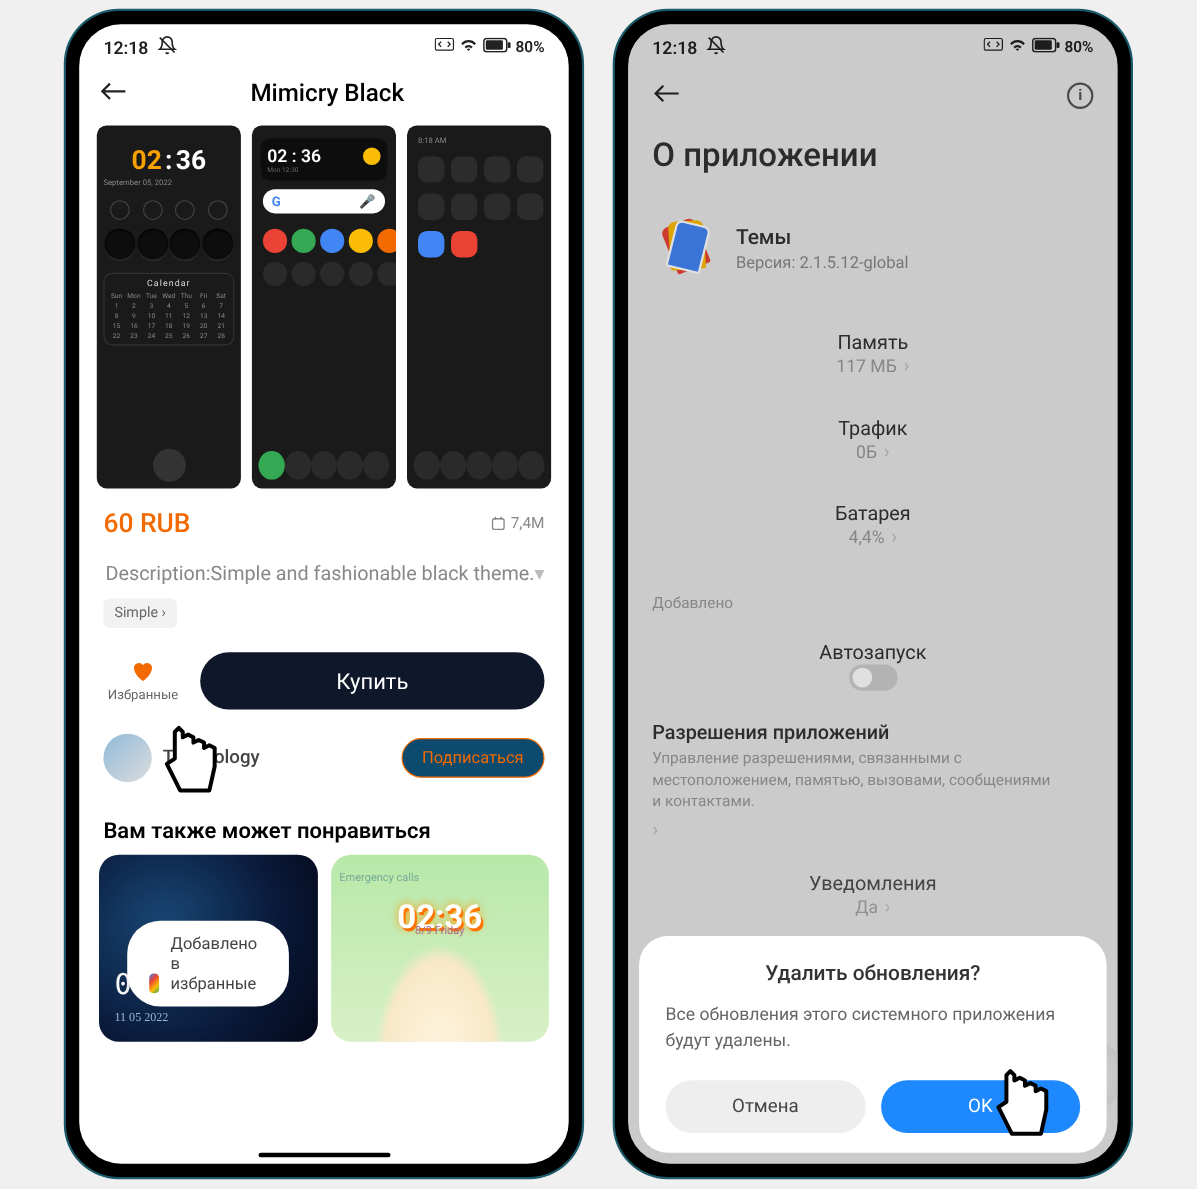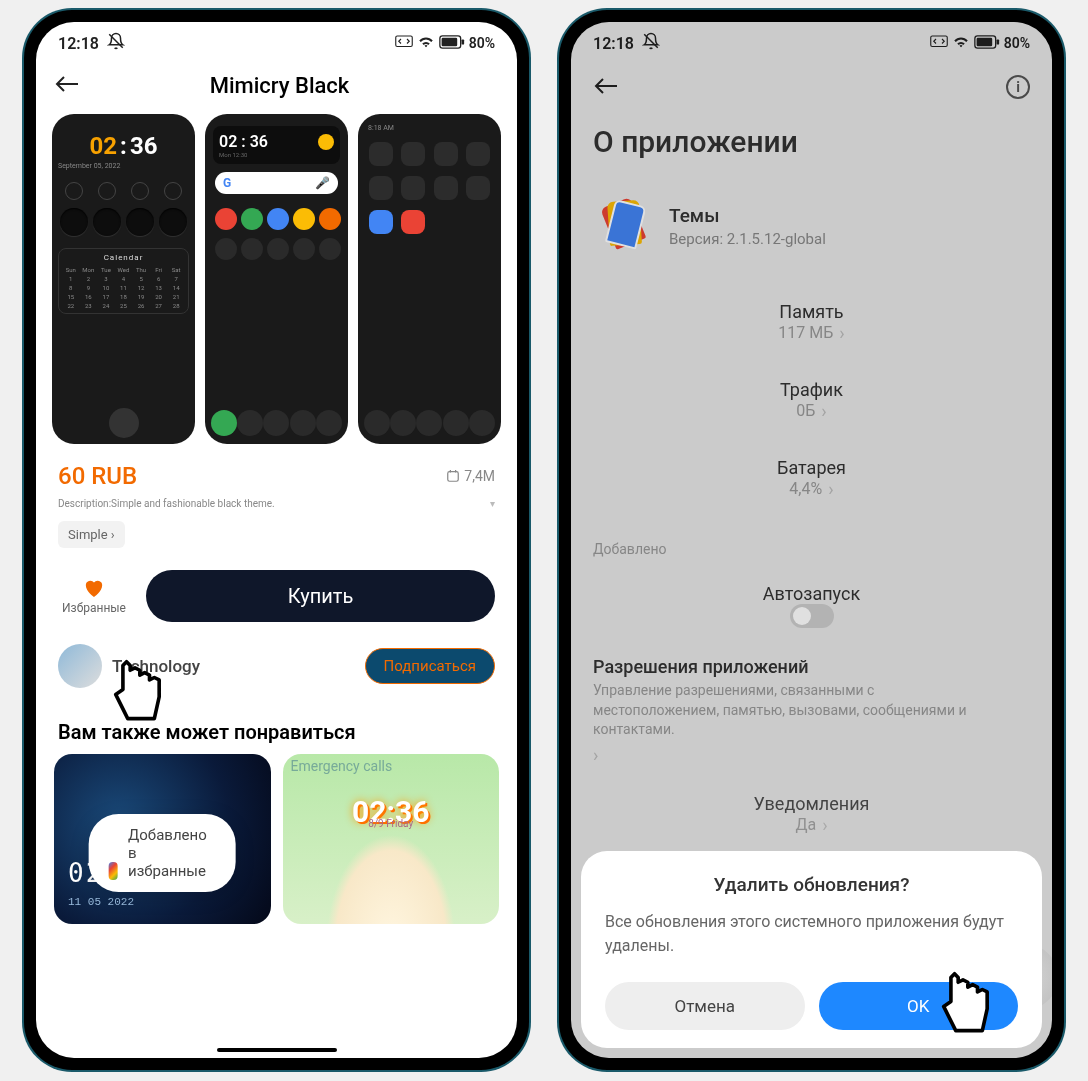--- a/index.html
+++ b/index.html
@@ -7,21 +7,21 @@
     background: #f0f0f0;
     font-family: -apple-system, BlinkMacSystemFont, "Segoe UI", Roboto, Arial, sans-serif;
     display: flex;
     justify-content: center;
     gap: 30px;
     padding: 10px;
     width: 1088px;
     height: 1081px;
   }
   .phone {
-    width: 505px;
+    width: 469px;
     height: 1060px;
     background: #000;
     border-radius: 48px;
     padding: 12px;
     position: relative;
     box-shadow: 0 0 0 2px #1a5a6a;
   }
   .screen {
     width: 100%;
     height: 100%;
@@ -55,21 +55,21 @@
     display: flex;
     gap: 10px;
     padding: 4px 16px;
     overflow: hidden;
   }
   .preview {
     flex: 1;
     min-width: 0;
     height: 330px;
     background: #1a1a1a;
-    border-radius: 22px;
+    border-radius: 9px;
     padding: 8px 6px;
     color: #ddd;
     font-size: 8px;
     position: relative;
     overflow: hidden;
   }
   .preview .p-clock-big { color:#f7a100; font-weight:700; font-size:24px; display:flex; align-items:center; justify-content:center; gap:3px; margin-top:10px;}
   .preview .p-clock-big .wh { color:#fff; }
   .preview .p-sub { color:#888; font-size:7px; margin-top:2px;}
   .preview .p-row-icons { display:flex; justify-content:space-around; margin-top:12px; }
@@ -82,39 +82,39 @@
   .preview2 .search-pill { background:#fff;border-radius:20px;height:22px;margin:8px 4px;display:flex;align-items:center;padding:0 8px;color:#4285f4;font-weight:700;font-size:12px;}
   .preview2 .appgrid { display:grid;grid-template-columns:repeat(5,1fr);gap:8px 4px;padding:6px 4px;margin-top:6px;}
   .preview2 .app { width:22px;height:22px;border-radius:50%;background:#2a2a2a;margin:0 auto;}
   .preview2 .dock { position:absolute;bottom:8px;left:6px;right:6px;display:flex;justify-content:space-around;}
   .preview2 .dock .d { width:26px;height:26px;border-radius:50%;background:#2a2a2a;}
   .preview3 .gr { display:grid;grid-template-columns:repeat(4,1fr);gap:10px 6px;padding:8px 4px;}
   .preview3 .ic { width:24px;height:24px;border-radius:8px;background:#2c2c2c;margin:0 auto;}
   .price-row { display:flex;justify-content:space-between;align-items:center;padding:14px 22px 4px;}
   .price { color:#f26a00; font-size:24px; font-weight:500;}
   .size { color:#888; font-size:14px; display:flex;align-items:center;gap:4px;}
-  .desc { color:#888; font-size:10px; padding:4px 22px; display:flex;justify-content:space-between;align-items:center;}
+  .desc { color:#888; font-size:18px; padding:4px 22px; display:flex;justify-content:flex-end;align-items:center;margin-top:12px;}
   .tag-row { padding:8px 22px 18px;}
   .tag { display:inline-block; background:#f2f2f2; color:#666; font-size:13px; padding:6px 10px; border-radius:6px;}
   .buy-row { display:flex;align-items:center;gap:16px;padding:4px 22px 12px;}
   .fav-col { width:72px;text-align:center;position:relative;}
   .heart { color:#f26a00; font-size:22px;}
   .fav-label { font-size:12px;color:#666;margin-top:-2px;}
   .buy-btn { flex:1;background:#0f172a;color:#fff;text-align:center;padding:14px 0;border-radius:30px;font-size:20px;}
   .author-row { display:flex;align-items:center;justify-content:space-between;padding:10px 22px;}
   .author-left { display:flex;align-items:center;gap:10px;}
   .author-av { width:44px;height:44px;border-radius:50%;background:linear-gradient(135deg,#8fb9d8,#ddd);}
   .author-name { font-size:17px;font-weight:500;color:#444;}
   .sub-btn { border:1px solid #f26a00;color:#f26a00;background:#0c4a6e;padding:8px 18px;border-radius:24px;font-size:15px;}
   .similar-title { font-size:20px;font-weight:600;padding:22px 22px 10px;}
   .similar-grid { display:flex;gap:12px;padding:0 18px;}
   .sim { flex:1;height:170px;border-radius:18px;position:relative;overflow:hidden;color:#fff;}
   .sim1 { background:radial-gradient(circle at 30% 40%,#1a4a7a 0%,#0a1a3a 60%,#040818 100%);}
   .sim1 .clock { position:absolute;left:14px;bottom:36px;font-size:26px;font-family:monospace;letter-spacing:2px;}
-  .sim1 .date { position:absolute;left:14px;bottom:16px;font-size:11px;font-family:Liberation Mono, monospace;color:#9bd;}
+  .sim1 .date { position:absolute;left:14px;bottom:16px;font-size:11px;font-family:Liberation Serif, serif;color:#9bd;}
   .sim2 { background:linear-gradient(180deg,#b8e8a8 0%,#d8f0c8 100%);}
   .sim2 .clk { position:absolute;top:40px;left:0;right:0;text-align:center;color:#fff;font-size:30px;font-weight:700;text-shadow:0 0 8px #f90, 2px 2px 0 #f60;}
   .sim2 .sb { position:absolute;top:64px;left:0;right:0;text-align:center;color:#a68;font-size:10px;}
   .sim2 .cat { position:absolute;bottom:-20px;left:20%;right:20%;height:110px;background:radial-gradient(ellipse at 50% 100%,#fff6e0 0%,#f8e8c8 60%,transparent 70%);border-radius:50% 50% 0 0;}
   .toast { position:absolute;top:60px;left:50%;transform:translateX(-50%);background:#fff;border-radius:30px;box-shadow:0 4px 20px rgba(0,0,0,0.15);padding:12px 20px;display:flex;align-items:flex-end;gap:10px;font-size:15px;color:#444;z-index:5;}
   .toast .ti { width:18px;height:18px;border-radius:4px;background:linear-gradient(135deg,#4285f4,#ea4335,#fbbc05,#34a853);}
   .cursor-hand {
     position:absolute; width:58px; height:68px; z-index:20; pointer-events:none;
   }
   .nav-pill { position:absolute;bottom:6px;left:50%;transform:translateX(-50%);width:120px;height:4px;background:#000;border-radius:4px;}
@@ -345,21 +345,21 @@
     <div class="similar-grid">
       <div class="sim sim1">
         <div class="clock">02:36</div>
         <div class="date">11 05 2022</div>
         <div class="toast">
           <span class="ti"></span>
           <span>Добавлено в избранные</span>
         </div>
       </div>
       <div class="sim sim2">
-        <div style="position:absolute;top:4px;left:8px;color:#7a9;font-size:14px;">Emergency calls</div>
+        <div style="position:absolute;top:16px;left:8px;color:#7a9;font-size:10px;">Emergency calls</div>
         <div class="clk">02:36</div>
         <div class="sb">8/9 Friday</div>
         <div class="cat"></div>
       </div>
     </div>
 
     <svg class="cursor-hand" style="left:70px;top:636px;" viewBox="0 0 48 56">
         <path d="M14 6v20l-6 4 10 20h22l4-18V18l-4-2-4 2V14l-4-2-4 2V10l-4-2-4 2V6l-3-3z" fill="#fff" stroke="#000" stroke-width="3" stroke-linejoin="round"></path>
       </svg>
 

